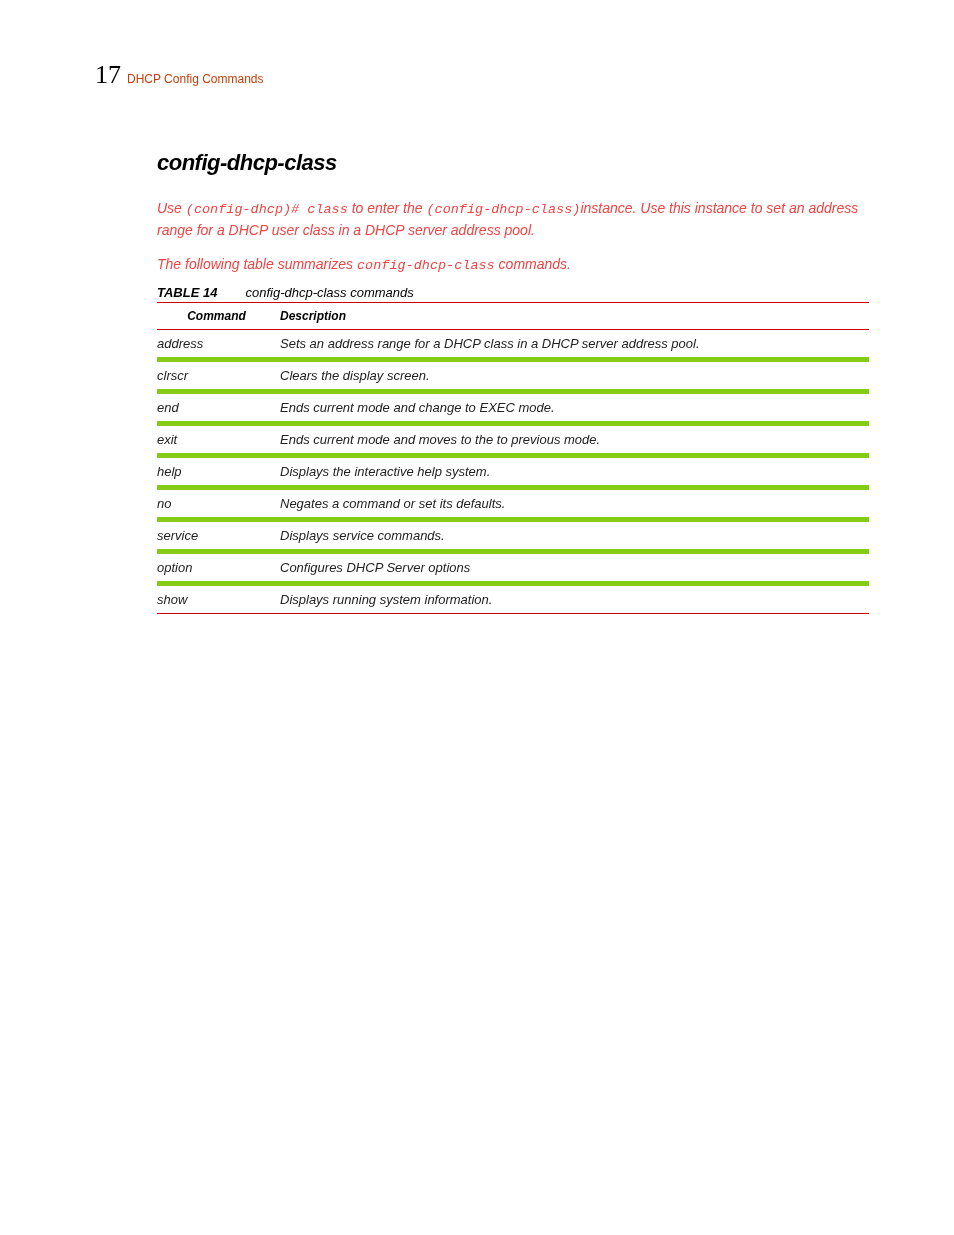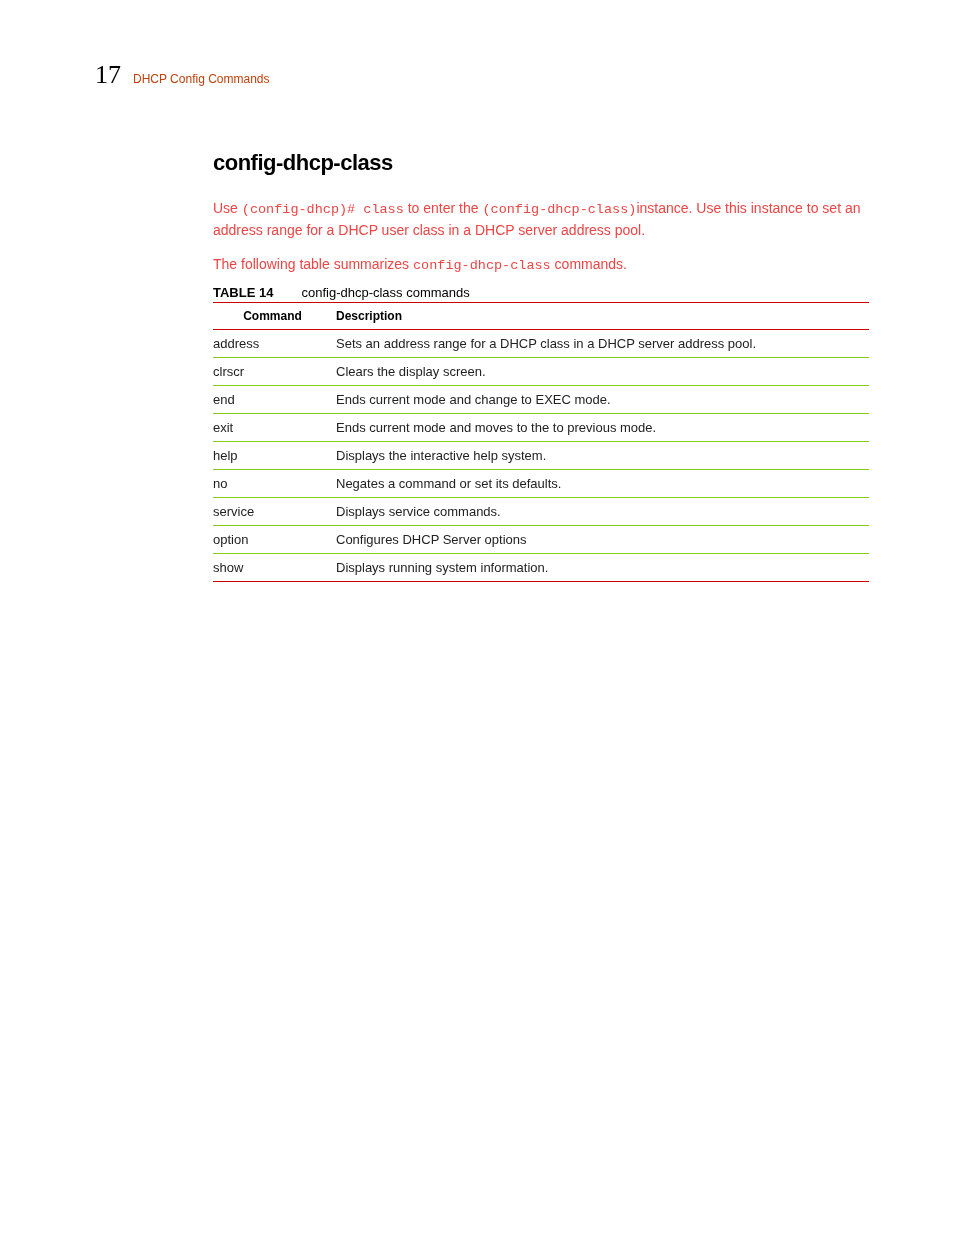--- a/index.html
+++ b/index.html
@@ -8,34 +8,35 @@
       background: #fff;
       color: #000;
       width: 954px;
       height: 1235px;
       position: relative;
       padding: 60px 85px 0 95px;
     }
     .header {
       display: flex;
       align-items: baseline;
-      gap: 12px;
+      gap: 6px;
       margin-bottom: 60px;
     }
     .page-num {
       font-size: 26px;
       font-weight: 400;
       font-family: "Times New Roman", serif;
     }
     .header-title {
       font-size: 12px;
       color: #c2410c;
     }
     .content {
-      margin-left: 118px;
+      margin-left: 62px;
+      font-style: italic;
     }
     .main-heading {
       font-family: Arial, Helvetica, sans-serif;
       font-size: 22px;
       font-weight: bold;
       margin-bottom: 22px;
       letter-spacing: -0.5px;
     }
     .para {
       font-size: 14px;
@@ -77,21 +78,21 @@
       text-align: left;
       font-weight: bold;
       font-size: 12px;
       padding: 6px 4px 6px 0;
     }
     thead th:first-child {
       width: 123px;
       text-align: center;
     }
     tbody tr {
-      border-bottom: 1px solid #84cc16;
+      border-bottom: 5px solid #84cc16;
     }
     tbody tr:last-child {
       border-bottom: 1.5px solid #c00;
     }
     tbody td {
       padding: 6px 4px 6px 0;
       vertical-align: top;
       font-size: 13px;
       color: #222;
     }

